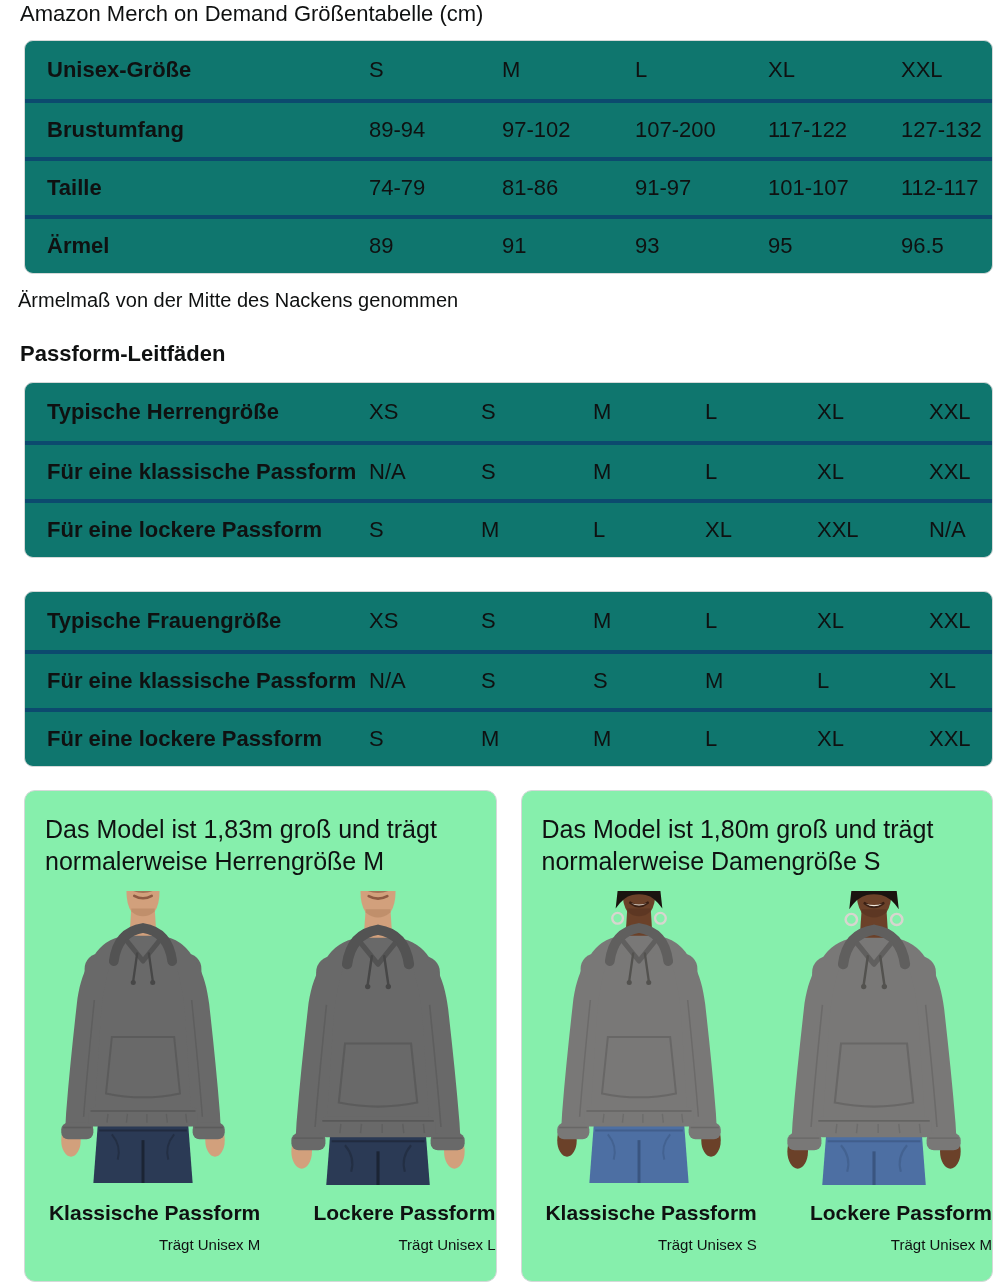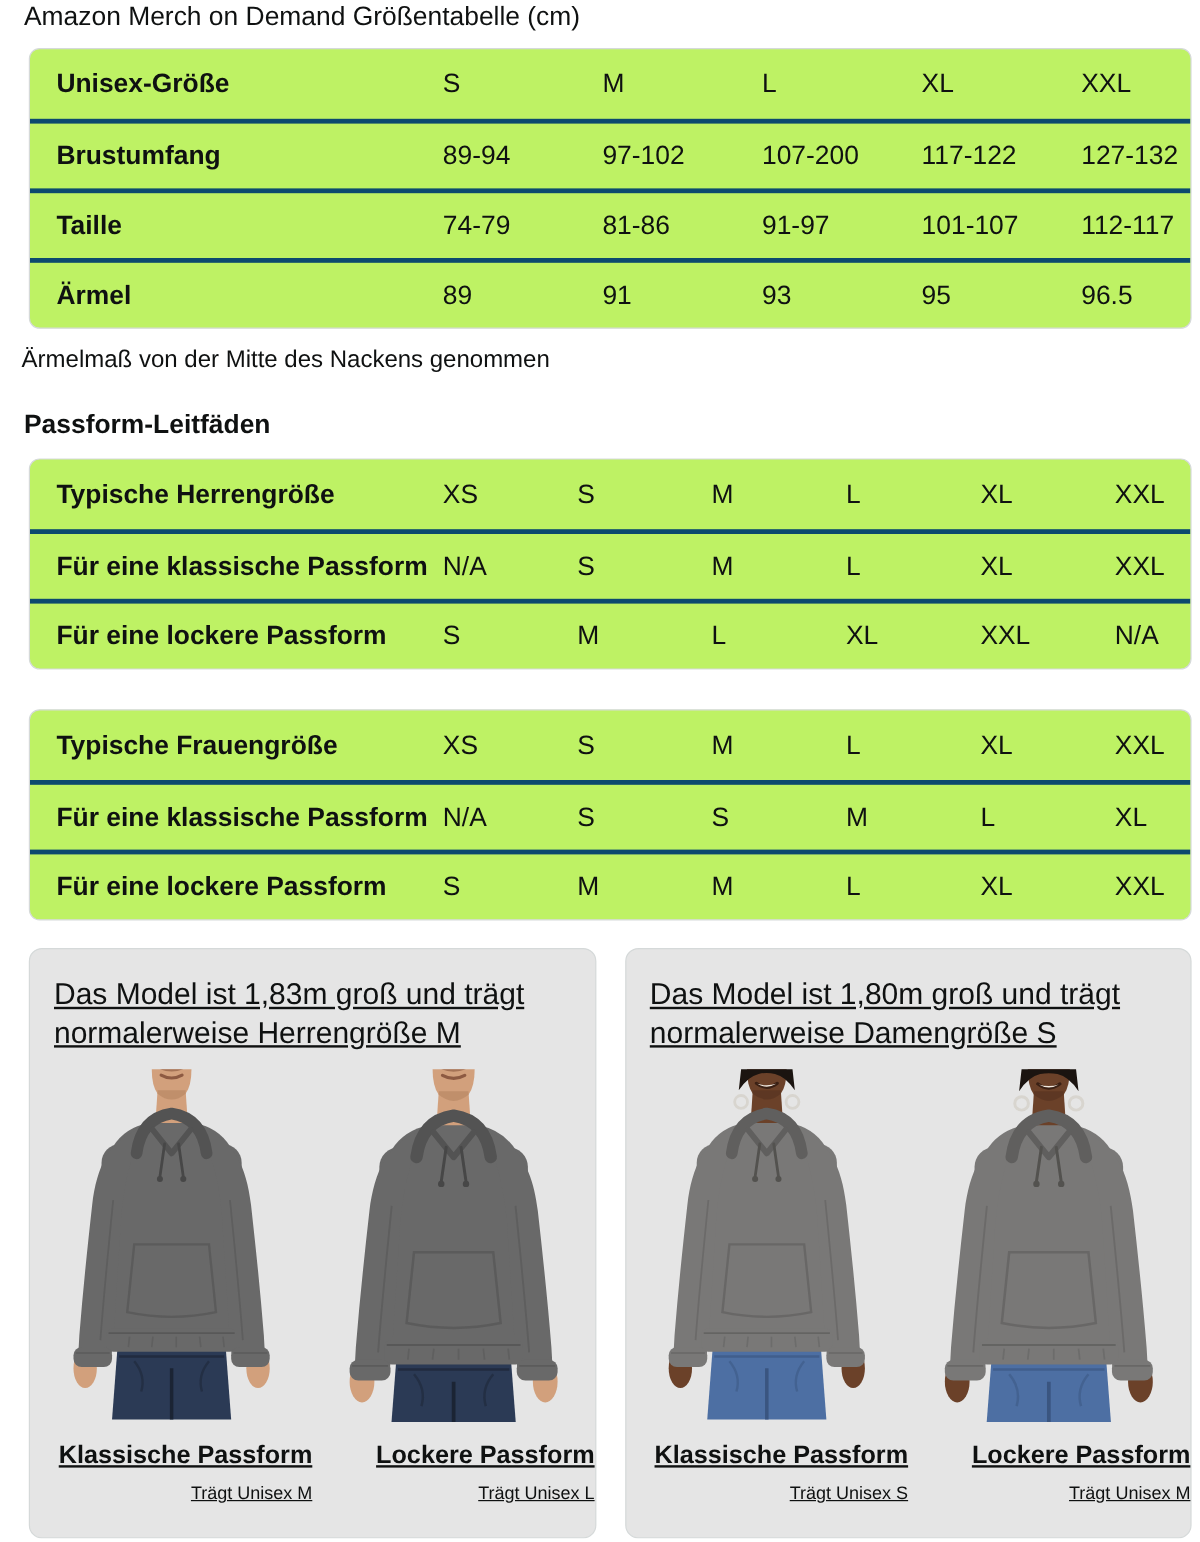--- a/index.html
+++ b/index.html
@@ -6,21 +6,21 @@
   body { width: 1000px; font-family: "Liberation Sans", "DejaVu Sans", sans-serif; color: #0f1111; }
   .page { padding: 2px 7px 0 24px; }
 
   .page-title {
     font-size: 22px; line-height: 24px; font-weight: 400;
     margin: 0 0 0 -4px; color: #0f1111;
   }
 
   .tbl {
     border: 1px solid #d5d9d9; border-radius: 9px;
-    overflow: hidden; background: #bef264;
+    overflow: hidden; background: #0f766e;
   }
   .tbl-sizes { margin-top: 14px; }
   .trow {
     display: grid; align-items: center;
     height: 58px; padding-left: 22px; box-sizing: border-box;
   }
   .t5 { grid-template-columns: 322px repeat(5, 133px) 1fr; }
   .t6 { grid-template-columns: 322px repeat(6, 112px) 1fr; }
   .trow + .trow { border-top: 4px solid #0c4a6e; }
   .cell { font-size: 22px; color: #0f1111; white-space: nowrap; }
@@ -34,21 +34,21 @@
     margin: 30px 0 0 -4px; font-size: 22px; line-height: 24px;
     font-weight: 700; color: #0f1111;
   }
   .tbl-men { margin-top: 16px; }
   .tbl-women { margin-top: 33px; }
 
   .cards { display: flex; gap: 24px; margin-top: 23px; }
   .card {
     flex: 1 1 0; height: 492px; box-sizing: border-box;
     border: 1px solid #d5d9d9; border-radius: 11px;
-    padding: 22px 20px 0 20px; background: #e5e5e5; text-decoration: underline;
+    padding: 22px 20px 0 20px; background: #86efac;
   }
   .intro { margin: 0; font-size: 25px; line-height: 32px; color: #0f1111; max-width: 440px; }
   .models { display: flex; margin: 12px -20px 0 -20px; }
   .model-col { flex: 1 1 0; text-align: right; margin: 0; }
   .model-svg { width: 218px; height: 296px; display: block; margin: 0 auto; }
   .fit-name { margin-top: 16px; font-size: 21px; line-height: 24px; font-weight: 700; color: #0f1111; }
   .fit-size { margin-top: 8px; font-size: 15px; line-height: 24px; color: #0f1111; }
 
   
   .card-men {

